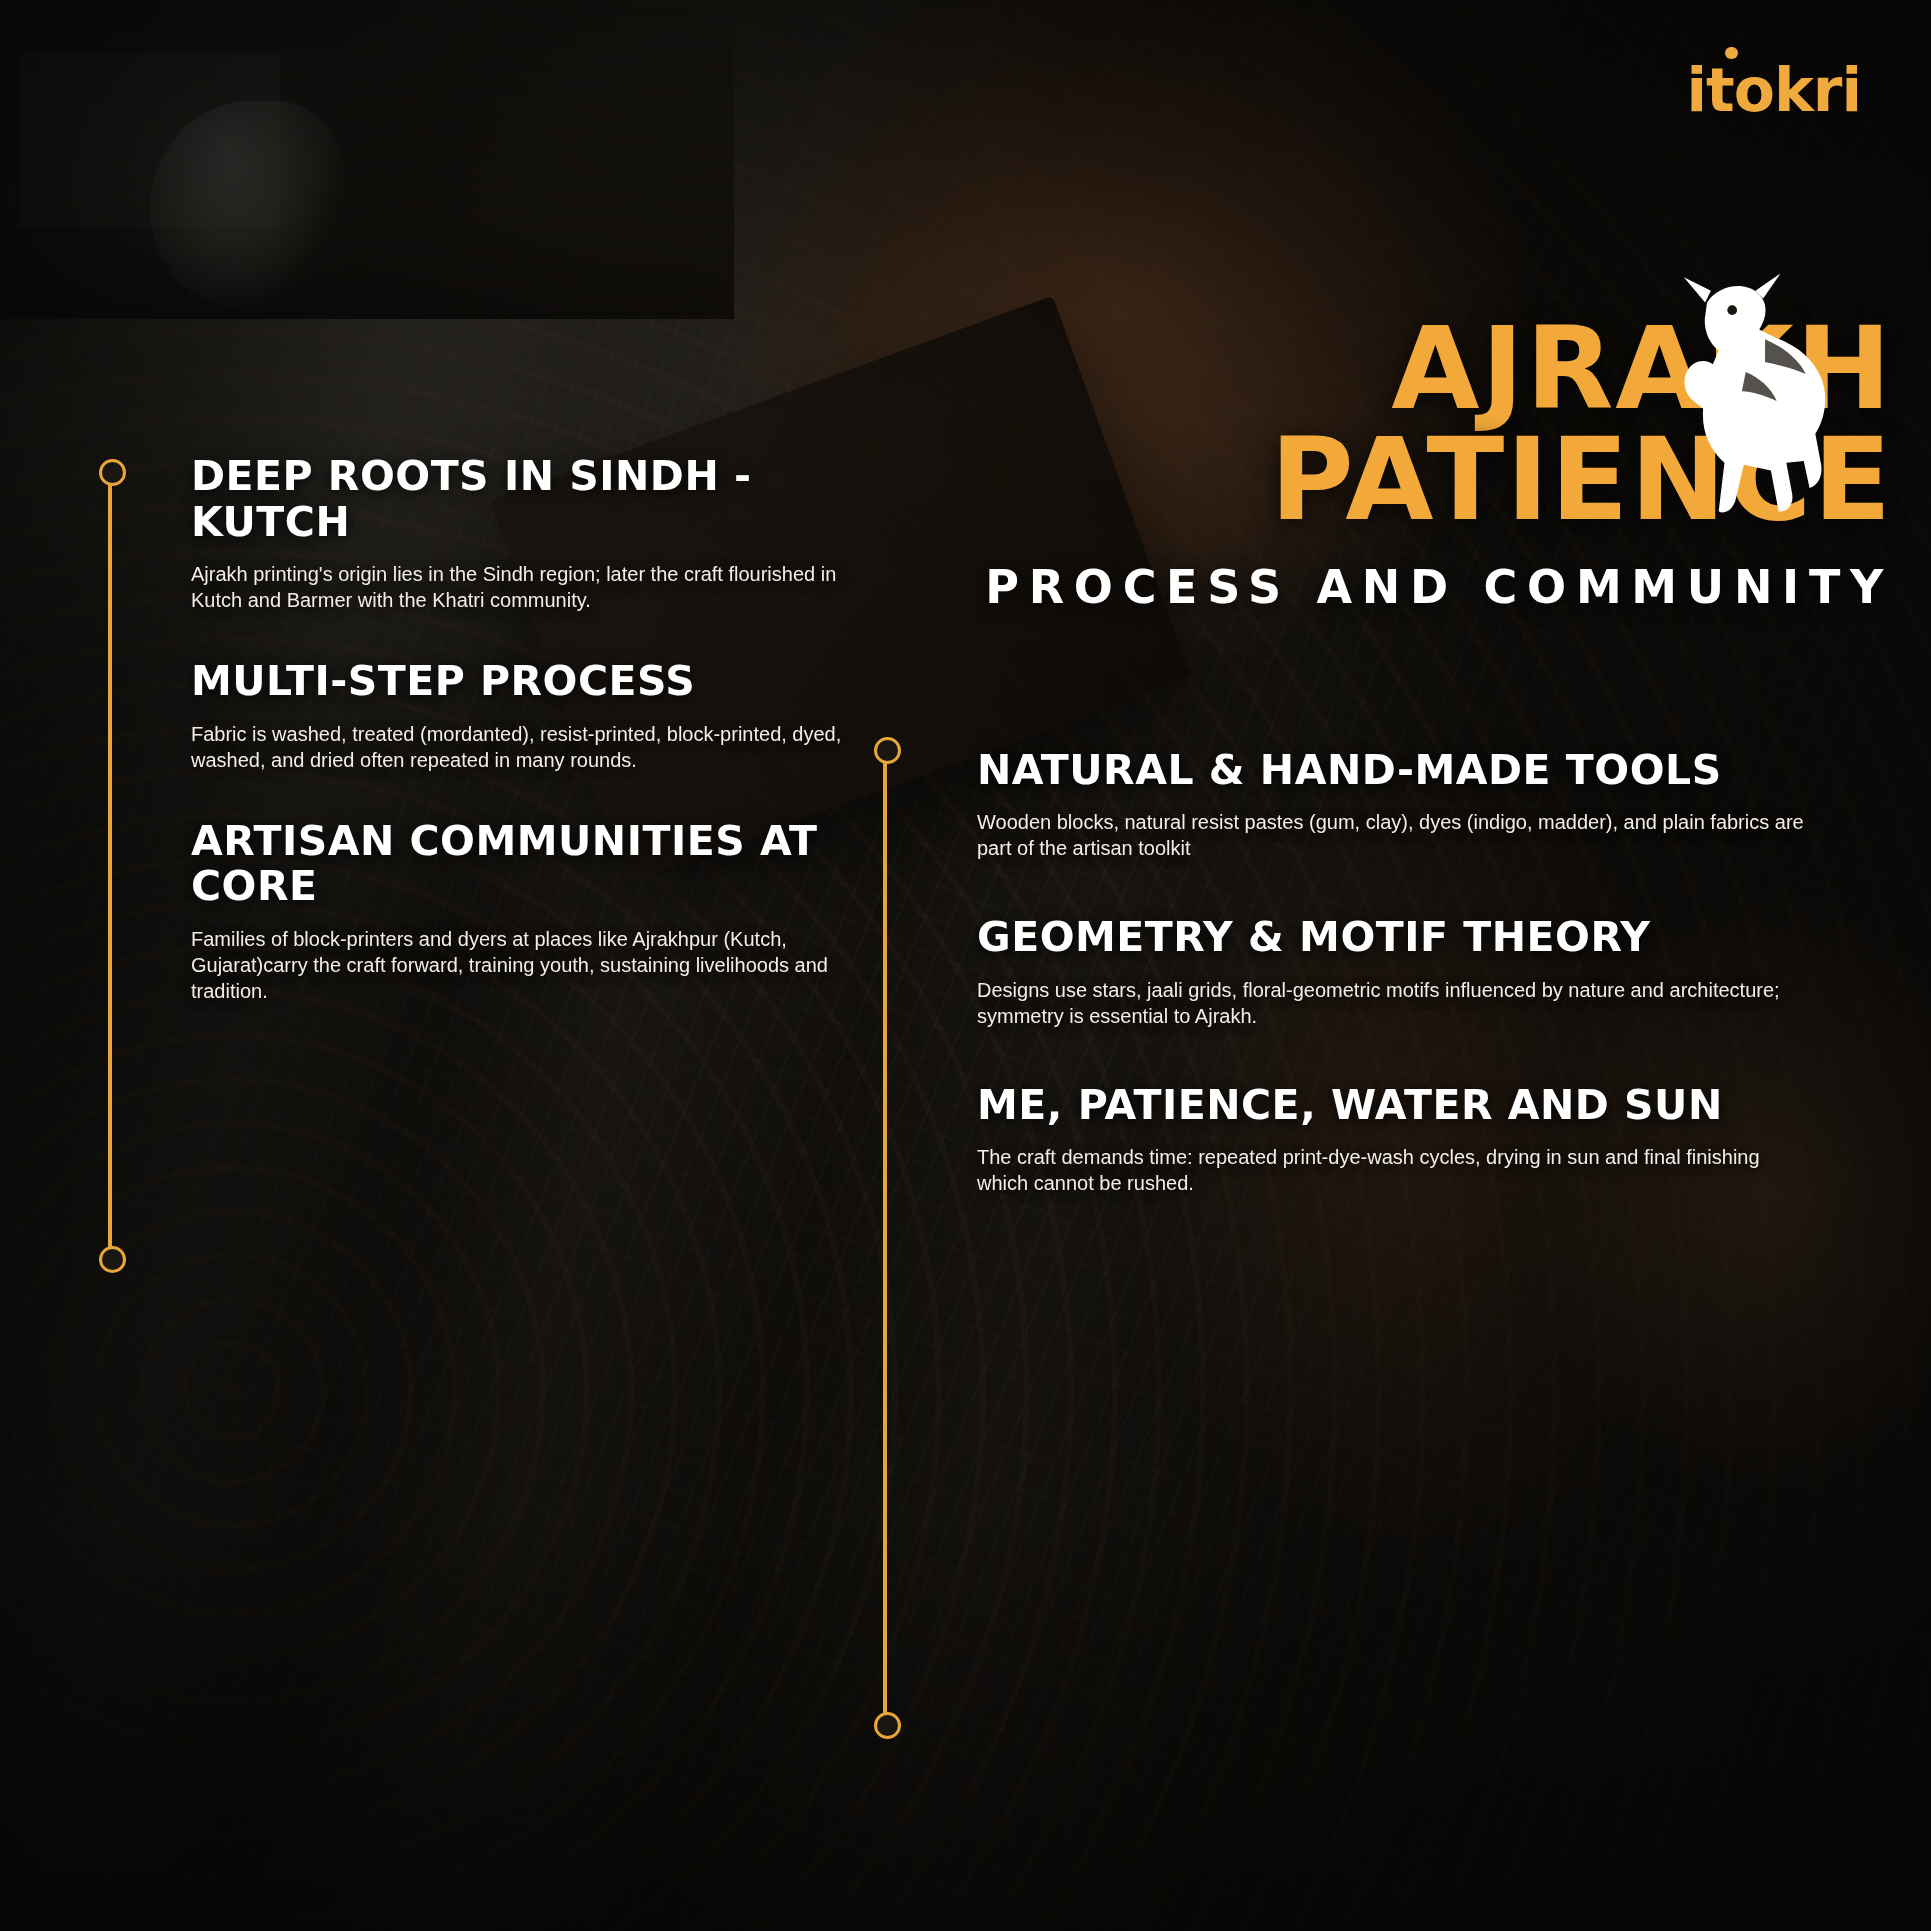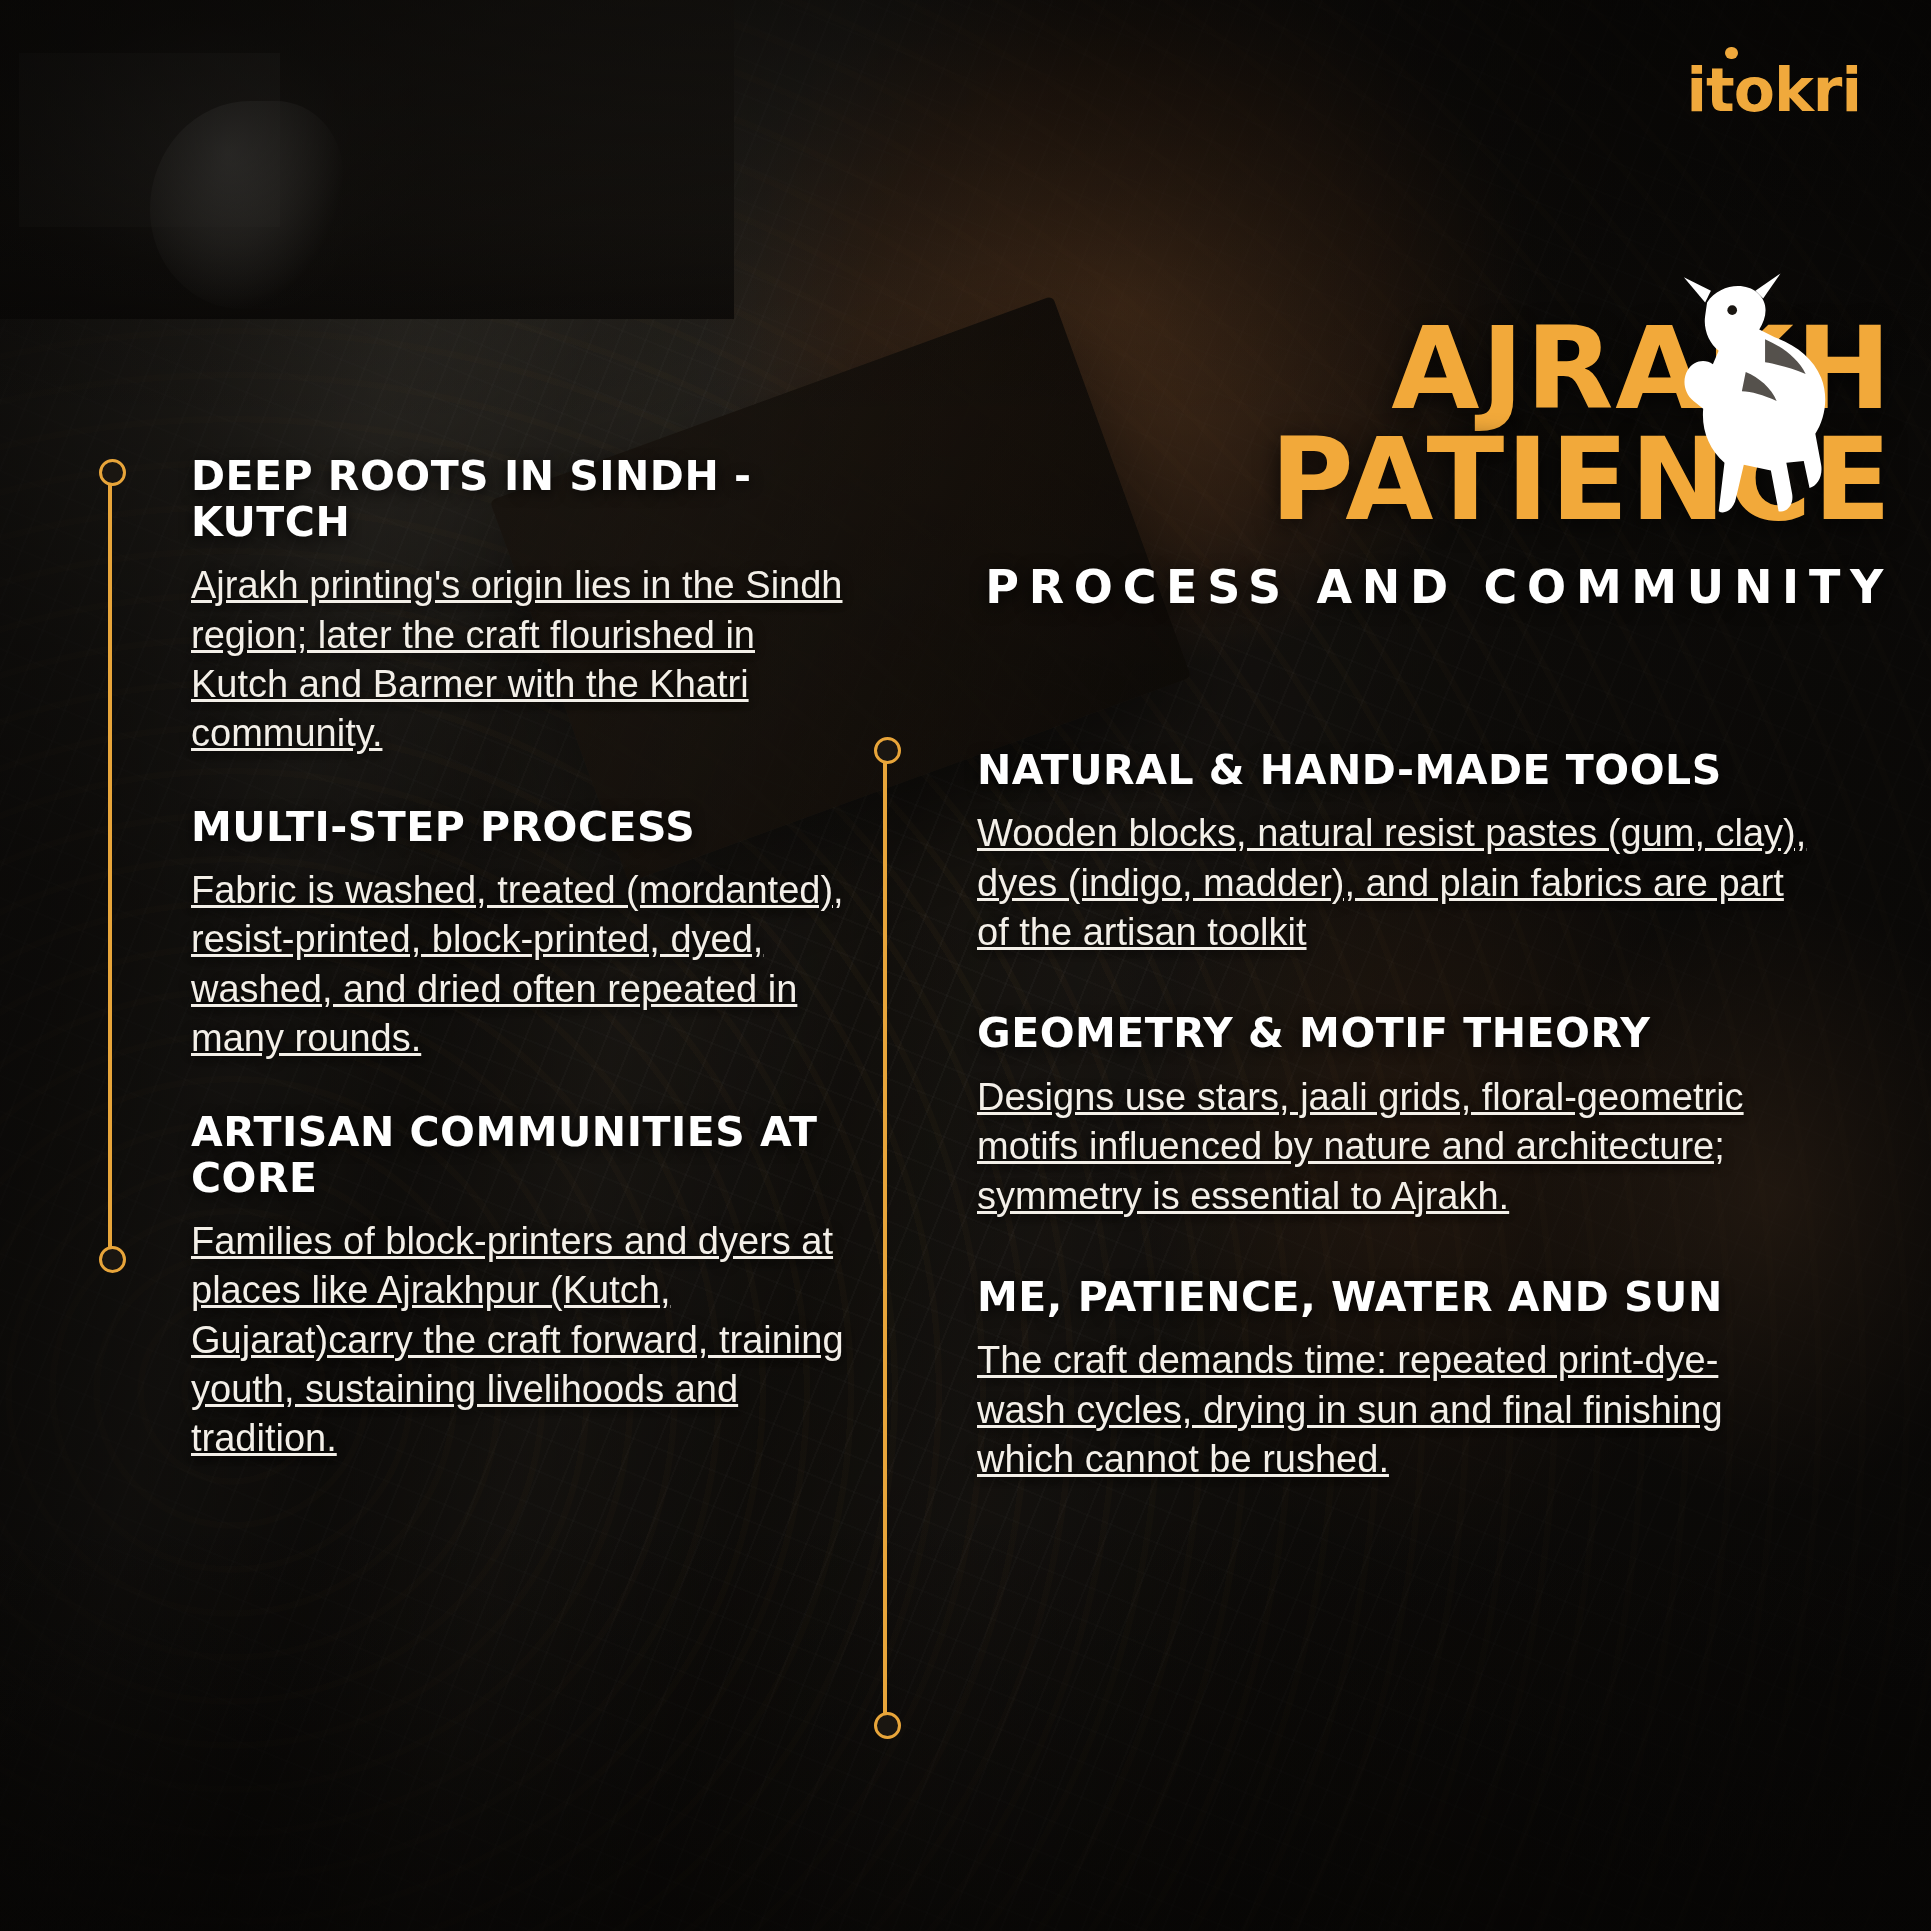--- a/index.html
+++ b/index.html
@@ -178,26 +178,25 @@
     font-weight: 800;
     line-height: 1.12;
     letter-spacing: 0.5px;
     color: #ffffff;
     text-shadow: 0 2.9px 13.5px rgba(0,0,0,.85);
     font-family: "DejaVu Sans", sans-serif;
     text-transform: uppercase;
   }
   .item p {
     margin: 0;
-    font-size: 38px;
+    font-size: 20px;
     line-height: 1.30;
     color: #f3efe8;
     text-shadow: 0 1.9px 11.6px rgba(0,0,0,.9);
     font-family: "Liberation Sans", sans-serif;
-    text-decoration: underline;
   }
   #col-left .item:nth-child(1) { margin-bottom: 46px; }
   #col-left .item:nth-child(2) { margin-bottom: 46px; }
   #col-right .item { margin-bottom: 54px; }
 </style>
 </head>
 <body>
 
 <div id="poster">
 

